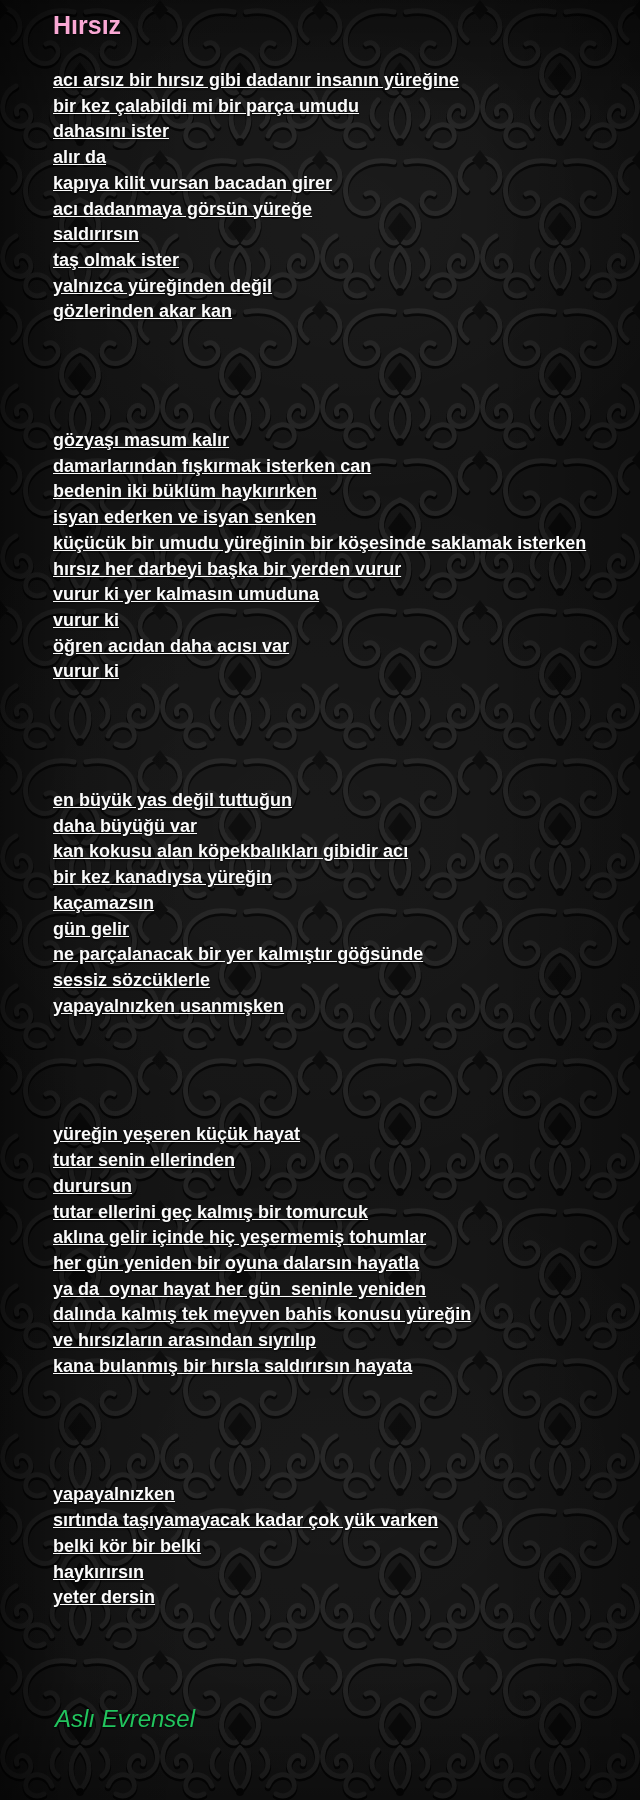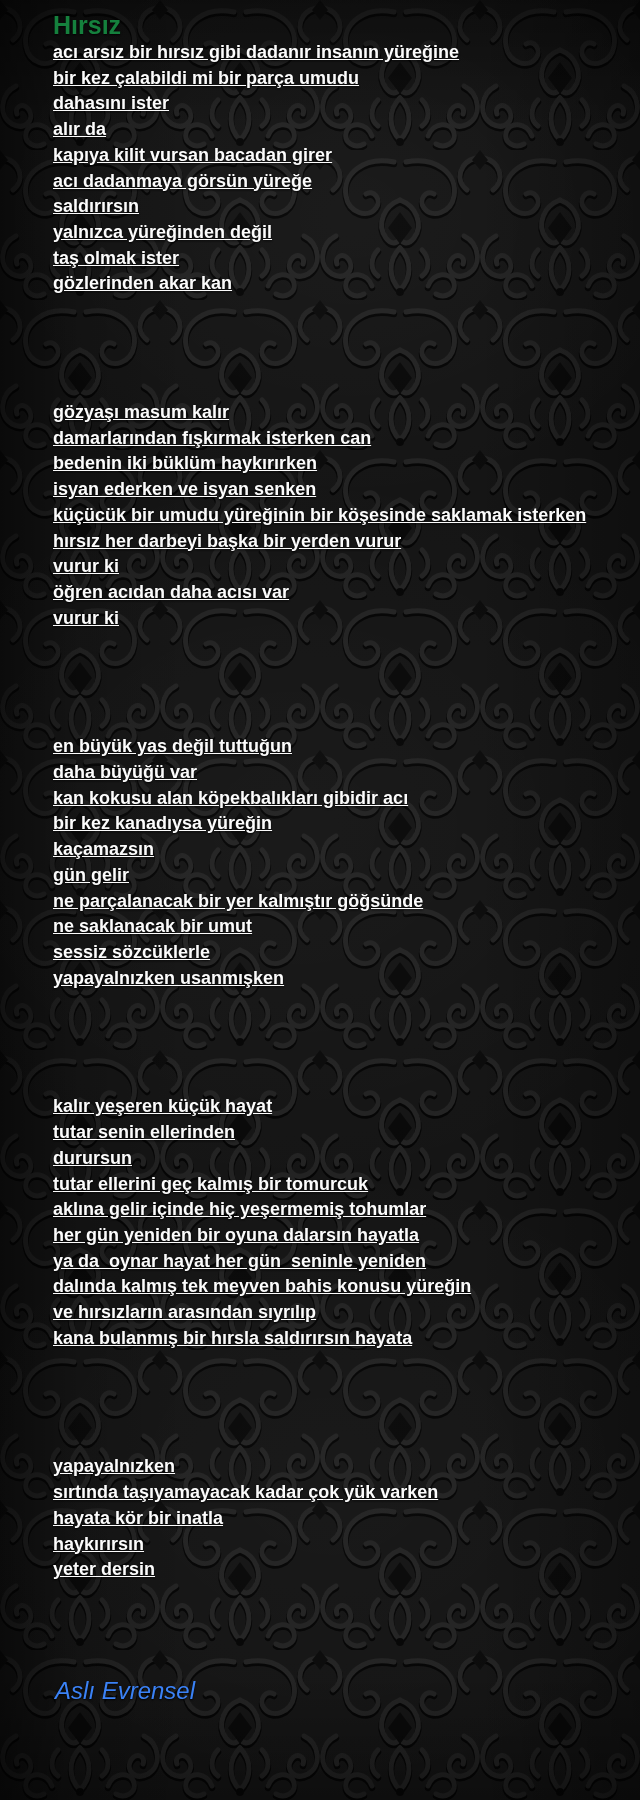--- a/index.html
+++ b/index.html
@@ -35,42 +35,42 @@
   }
   .content {
     position: absolute;
     inset: 0;
     padding: 10px 40px 0 53px;
   }
   .title {
     font-size: 25px;
     line-height: 30px;
     font-weight: 700;
-    color: #15803d;
-    margin: 0 0 0 0;
+    color: #f9a8d4;
+    margin: 0 0 28px 0;
     text-shadow: 0 1px 2px rgba(0,0,0,0.9);
   }
   .stanza { margin: 0 0 103px 0; }
   .stanza.last { margin-bottom: 16px; }
   .line {
     font-size: 18px;
     font-weight: 700;
     line-height: 25.7px;
     color: #fcfcfc;
     white-space: pre-wrap;
     text-shadow: 0 1px 2px rgba(0,0,0,0.9);
     text-decoration: underline;
   }
   .author {
     margin: 93px 0 0 2px;
     font-size: 24px;
     line-height: 29px;
     font-style: italic;
     font-weight: 400;
-    color: #3b82f6;
+    color: #22c55e;
     text-shadow: 0 1px 2px rgba(0,0,0,0.9);
   }
 </style>
 </head>
 <body>
 
 <div class="page">
 
   <svg class="damask" width="640" height="1800" viewBox="0 0 640 1800" preserveAspectRatio="none" aria-hidden="true">
     <defs>
@@ -108,66 +108,66 @@
     <h1 class="title">Hırsız</h1>
 
     <div class="stanza">
       <p class="line">acı arsız bir hırsız gibi dadanır insanın yüreğine</p>
       <p class="line">bir kez çalabildi mi bir parça umudu</p>
       <p class="line">dahasını ister</p>
       <p class="line">alır da</p>
       <p class="line">kapıya kilit vursan bacadan girer</p>
       <p class="line">acı dadanmaya görsün yüreğe</p>
       <p class="line">saldırırsın</p>
+      <p class="line">taş olmak ister</p>
       <p class="line">yalnızca yüreğinden değil</p>
-      <p class="line">taş olmak ister</p>
       <p class="line">gözlerinden akar kan</p>
     </div>
 
     <div class="stanza">
       <p class="line">gözyaşı masum kalır</p>
       <p class="line">damarlarından fışkırmak isterken can</p>
       <p class="line">bedenin iki büklüm haykırırken</p>
       <p class="line">isyan ederken ve isyan senken</p>
       <p class="line">küçücük bir umudu yüreğinin bir köşesinde saklamak isterken</p>
       <p class="line">hırsız her darbeyi başka bir yerden vurur</p>
+      <p class="line">vurur ki yer kalmasın umuduna</p>
       <p class="line">vurur ki</p>
       <p class="line">öğren acıdan daha acısı var</p>
       <p class="line">vurur ki</p>
     </div>
 
     <div class="stanza">
       <p class="line">en büyük yas değil tuttuğun</p>
       <p class="line">daha büyüğü var</p>
       <p class="line">kan kokusu alan köpekbalıkları gibidir acı</p>
       <p class="line">bir kez kanadıysa yüreğin</p>
       <p class="line">kaçamazsın</p>
       <p class="line">gün gelir</p>
       <p class="line">ne parçalanacak bir yer kalmıştır göğsünde</p>
-      <p class="line">ne saklanacak bir umut</p>
       <p class="line">sessiz sözcüklerle</p>
       <p class="line">yapayalnızken usanmışken</p>
     </div>
 
     <div class="stanza">
-      <p class="line">kalır yeşeren küçük hayat</p>
+      <p class="line">yüreğin yeşeren küçük hayat</p>
       <p class="line">tutar senin ellerinden</p>
       <p class="line">durursun</p>
       <p class="line">tutar ellerini geç kalmış bir tomurcuk</p>
       <p class="line">aklına gelir içinde hiç yeşermemiş tohumlar</p>
       <p class="line">her gün yeniden bir oyuna dalarsın hayatla</p>
       <p class="line">ya da  oynar hayat her gün  seninle yeniden</p>
       <p class="line">dalında kalmış tek meyven bahis konusu yüreğin</p>
       <p class="line">ve hırsızların arasından sıyrılıp</p>
       <p class="line">kana bulanmış bir hırsla saldırırsın hayata</p>
     </div>
 
     <div class="stanza last">
       <p class="line">yapayalnızken</p>
       <p class="line">sırtında taşıyamayacak kadar çok yük varken</p>
-      <p class="line">hayata kör bir inatla</p>
+      <p class="line">belki kör bir belki</p>
       <p class="line">haykırırsın</p>
       <p class="line">yeter dersin</p>
     </div>
 
     <div class="author">Aslı Evrensel</div>
   </div>
 </div>
 
 </body></html>

